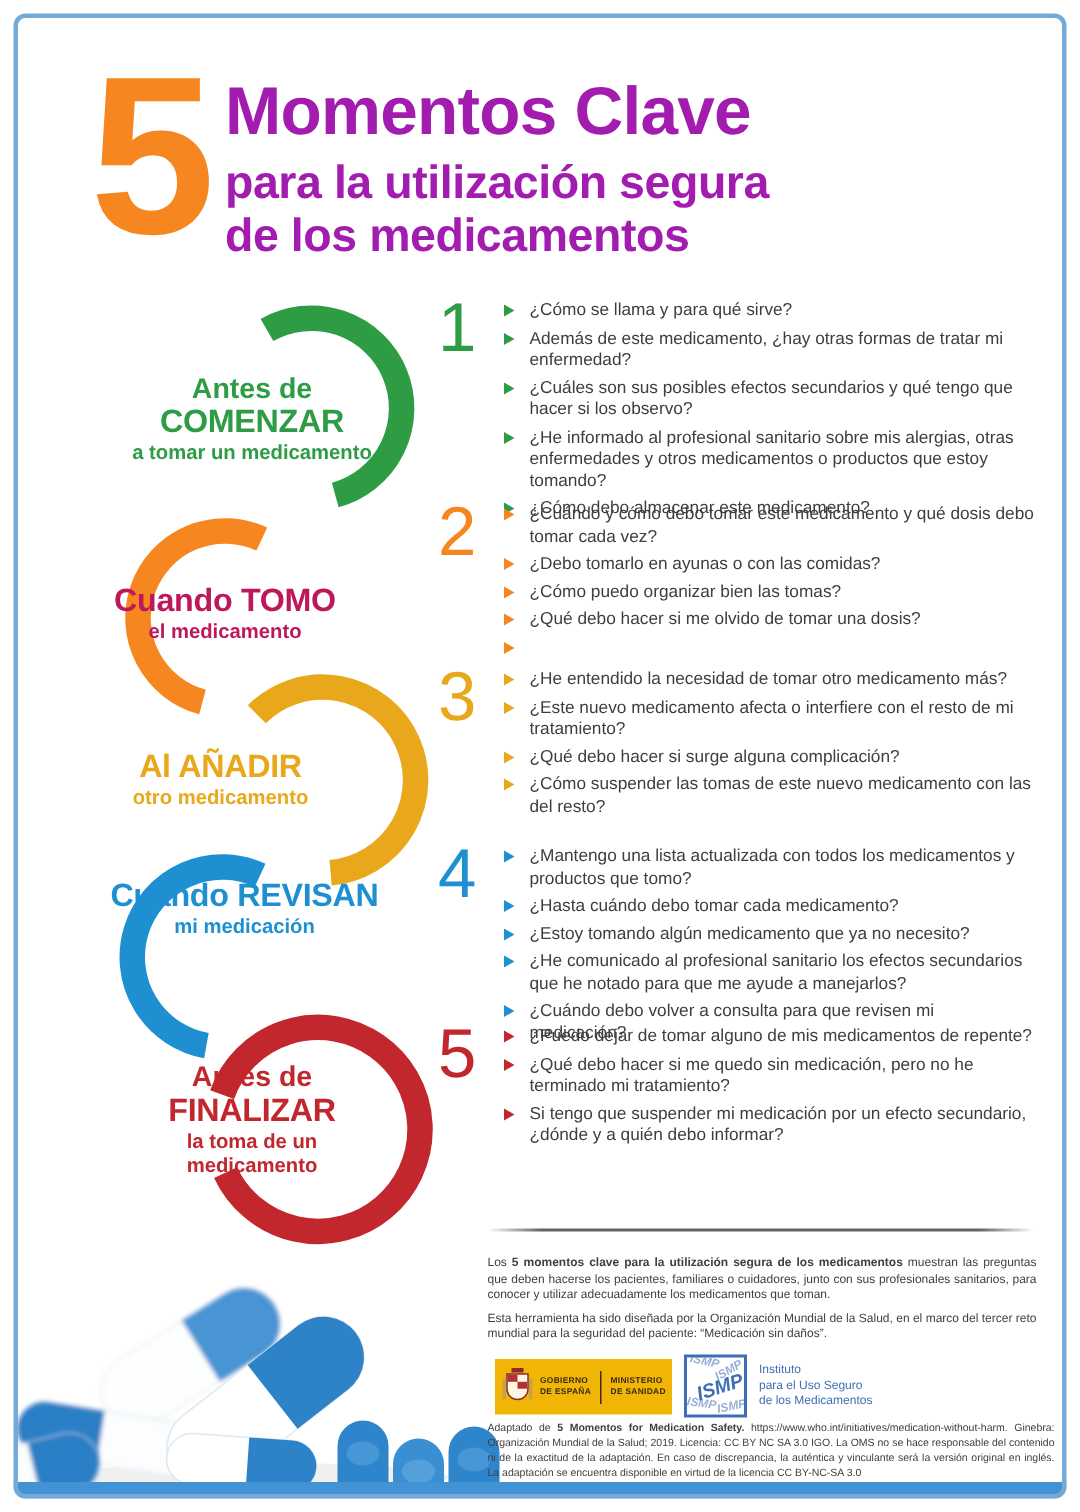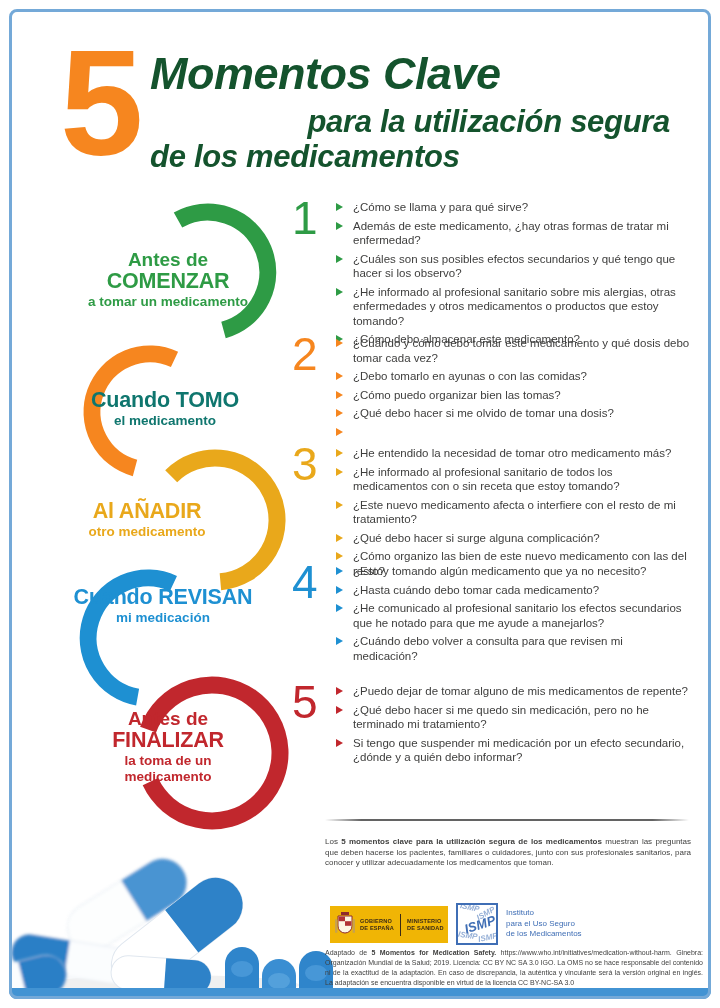--- a/index.html
+++ b/index.html
@@ -6,21 +6,21 @@
   .page{position:relative;width:720px;height:1008px;background:#fff;overflow:hidden;
         font-family:"Liberation Sans",sans-serif;}
   .clip{position:absolute;left:9px;top:9px;right:9px;bottom:9px;border-radius:8px;overflow:hidden;z-index:1;background:#fff;}
   .frame{position:absolute;left:9px;top:9px;right:9px;bottom:9px;border:3px solid #74A9D8;border-radius:8px;z-index:6;pointer-events:none;}
   .content{position:absolute;inset:0;z-index:3;}
 
   
   .big5{position:absolute;left:60px;top:28px;font-size:150px;font-weight:700;line-height:1;letter-spacing:-2px;}
   .titleblock{position:absolute;left:150px;top:50px;width:520px;}
   .t1{font-size:45px;font-weight:700;letter-spacing:-0.5px;line-height:1.05;}
-  .t2{font-size:31px;font-weight:700;letter-spacing:-0.3px;line-height:1.13;margin-top:7px;text-align:right;}
+  .t2{font-size:31px;font-weight:700;letter-spacing:-0.3px;line-height:1.13;margin-top:7px;}
   .t3{font-size:31px;font-weight:700;letter-spacing:-0.3px;line-height:1.13;}
 
   
   .arrows{position:absolute;left:30px;top:190px;width:300px;height:650px;overflow:visible;}
   .arrows path{fill:none;stroke-width:17;}
   .moment{position:absolute;text-align:center;}
   .m-lg{font-size:21.5px;font-weight:700;line-height:1.1;letter-spacing:-0.2px;}
   .m-md{font-size:19px;font-weight:800;line-height:1.12;}
   .m-sm{font-size:13.5px;font-weight:700;line-height:1.18;}
 
@@ -103,21 +103,21 @@
         <rect x="-44" y="-20" width="88" height="40" rx="20" fill="#FBFDFE" stroke="#E3EAF1"></rect>
         <path d="M 0,-20 L 24,-20 A 20 20 0 0 1 24,20 L 0,20 Z" fill="#2C7FC6"></path>
       </g>
     </svg>
     <div class="bottombar"></div>
   </div>
 
   <div class="content">
 
     <div class="big5" style="color: rgb(246, 134, 31);">5</div>
-    <div class="titleblock" style="color: #14532d; font-style: italic;">
+    <div class="titleblock" style="color: #a21caf;">
       <div class="t1">Momentos Clave</div>
       <div class="t2">para la utilización segura</div>
       <div class="t3">de los medicamentos</div>
     </div>
 
     <svg class="arrows" viewBox="0 0 300 650">
       <defs>
         <marker id="ah0" markerUnits="userSpaceOnUse" markerWidth="40" markerHeight="40" refX="4" refY="20" orient="auto">
             <path d="M0,4 L34,20 L0,36 Z" fill="#2E9B45"></path>
           </marker>
@@ -137,21 +137,21 @@
       <path d="M 143.4 393.6 A 60 60 0 1 0 107.6 507.1" marker-end="url(#ah3)" stroke="#1E90D2"></path>
       <path d="M 118.1 539.7 A 68 68 0 1 1 120.4 591.7" stroke="#C1272D"></path>
     </svg>
 
     <div id="moment-host">
         <div class="moment" style="left: 70px; top: 249px; width: 196px; color: rgb(46, 155, 69);">
           <div class="m-md">Antes de</div>
           <div class="m-lg">COMENZAR</div>
           <div class="m-sm">a tomar un medicamento</div>
         </div>
-        <div class="moment" style="left: 70px; top: 389px; width: 190px; color: #0f766e;">
+        <div class="moment" style="left: 55px; top: 389px; width: 190px; color: #be185d;">
           <div class="m-lg">Cuando TOMO</div>
           <div class="m-sm">el medicamento</div>
         </div>
         <div class="moment" style="left: 52px; top: 500px; width: 190px; color: rgb(233, 168, 27);">
           <div class="m-lg">Al AÑADIR</div>
           <div class="m-sm">otro medicamento</div>
         </div>
         <div class="moment" style="left: 65px; top: 586px; width: 196px; color: rgb(30, 144, 210);">
           <div class="m-lg">Cuando REVISAN</div>
           <div class="m-sm">mi medicación</div>
@@ -216,46 +216,46 @@
         </div>
         <div class="qsec" style="top: 443px;">
           <div class="qnum" style="color: rgb(233, 168, 27);">3</div>
           <div class="qlist">
             <div class="qrow">
               <span class="tri" style="border-left-color: rgb(233, 168, 27);"></span>
               <span class="qtext">¿He entendido la necesidad de tomar otro medicamento más?</span>
             </div>
             <div class="qrow">
               <span class="tri" style="border-left-color: rgb(233, 168, 27);"></span>
-              <span class="qtext">¿He informado al profesional sanitario de todos los medicamentos con o sin receta que estoy tomando?</span>
-            </div>
-            <div class="qrow">
-              <span class="tri" style="border-left-color: rgb(233, 168, 27);"></span>
               <span class="qtext">¿Este nuevo medicamento afecta o interfiere con el resto de mi tratamiento?</span>
             </div>
             <div class="qrow">
               <span class="tri" style="border-left-color: rgb(233, 168, 27);"></span>
               <span class="qtext">¿Qué debo hacer si surge alguna complicación?</span>
             </div>
             <div class="qrow">
               <span class="tri" style="border-left-color: rgb(233, 168, 27);"></span>
-              <span class="qtext">¿Cómo organizo las bien de este nuevo medicamento con las del resto?</span>
+              <span class="qtext">¿Cómo suspender las tomas de este nuevo medicamento con las del resto?</span>
             </div>
           </div>
         </div>
         <div class="qsec" style="top: 561px;">
           <div class="qnum" style="color: rgb(30, 144, 210);">4</div>
           <div class="qlist">
             <div class="qrow">
               <span class="tri" style="border-left-color: rgb(30, 144, 210);"></span>
+              <span class="qtext">¿Mantengo una lista actualizada con todos los medicamentos y productos que tomo?</span>
+            </div>
+            <div class="qrow">
+              <span class="tri" style="border-left-color: rgb(30, 144, 210);"></span>
+              <span class="qtext">¿Hasta cuándo debo tomar cada medicamento?</span>
+            </div>
+            <div class="qrow">
+              <span class="tri" style="border-left-color: rgb(30, 144, 210);"></span>
               <span class="qtext">¿Estoy tomando algún medicamento que ya no necesito?</span>
-            </div>
-            <div class="qrow">
-              <span class="tri" style="border-left-color: rgb(30, 144, 210);"></span>
-              <span class="qtext">¿Hasta cuándo debo tomar cada medicamento?</span>
             </div>
             <div class="qrow">
               <span class="tri" style="border-left-color: rgb(30, 144, 210);"></span>
               <span class="qtext">¿He comunicado al profesional sanitario los efectos secundarios que he notado para que me ayude a manejarlos?</span>
             </div>
             <div class="qrow">
               <span class="tri" style="border-left-color: rgb(30, 144, 210);"></span>
               <span class="qtext">¿Cuándo debo volver a consulta para que revisen mi medicación?</span>
             </div>
           </div>
@@ -275,20 +275,21 @@
               <span class="tri" style="border-left-color: rgb(193, 39, 45);"></span>
               <span class="qtext">Si tengo que suspender mi medicación por un efecto secundario, ¿dónde y a quién debo informar?</span>
             </div>
           </div>
         </div>
       </div>
 
     <div class="divider"></div>
     <div class="ftext">
       <p><span>Los </span><b>5 momentos clave para la utilización segura de los medicamentos</b><span> muestran las preguntas que deben hacerse los pacientes, familiares o cuidadores, junto con sus profesionales sanitarios, para conocer y utilizar adecuadamente los medicamentos que toman.</span></p>
+      <p>Esta herramienta ha sido diseñada por la Organización Mundial de la Salud, en el marco del tercer reto mundial para la seguridad del paciente: “Medicación sin daños”.</p>
     </div>
 
     <div class="govlogo">
       <svg width="22" height="28" viewBox="0 0 22 28">
         <rect x="7" y="1" width="8" height="3" fill="#8E2A2B"></rect>
         <path d="M4,5 h14 v10 a7,7 0 0 1 -7,7 a7,7 0 0 1 -7,-7 Z" fill="#FDF6E3" stroke="#8E2A2B"></path>
         <rect x="4.6" y="5.6" width="6.4" height="4.6" fill="#B03235"></rect>
         <rect x="11" y="10.2" width="6.4" height="4.6" fill="#B03235"></rect>
         <rect x="1" y="8" width="2.4" height="14" rx="1.2" fill="#C8A24B"></rect>
         <rect x="18.6" y="8" width="2.4" height="14" rx="1.2" fill="#C8A24B"></rect>

